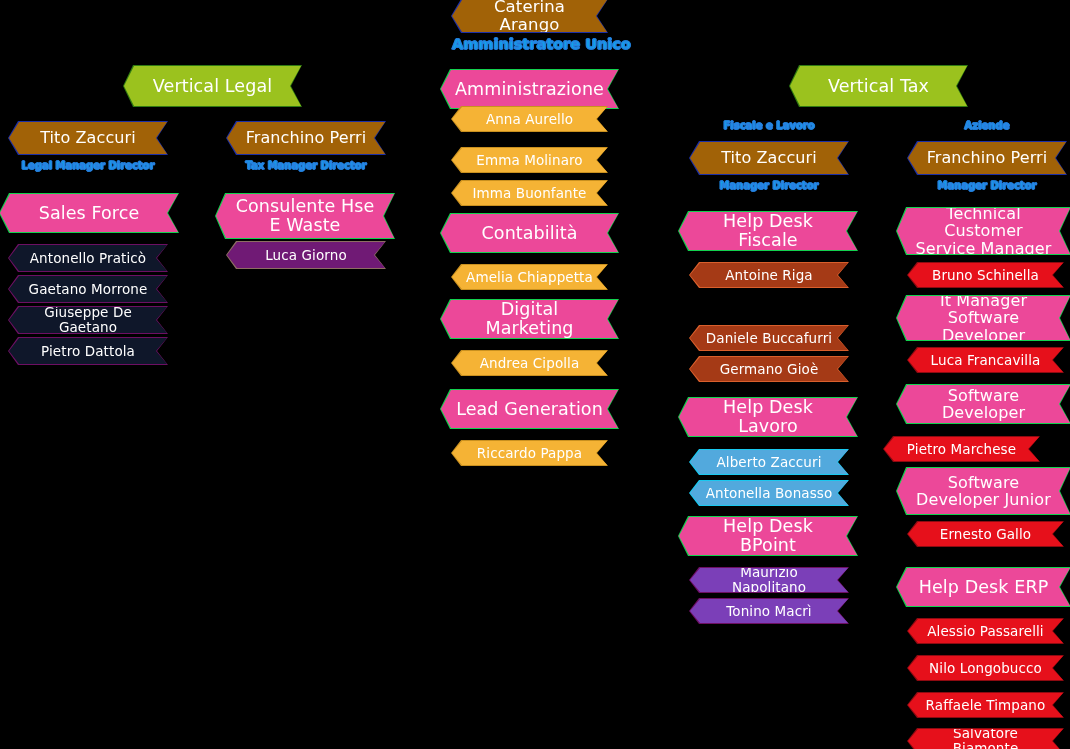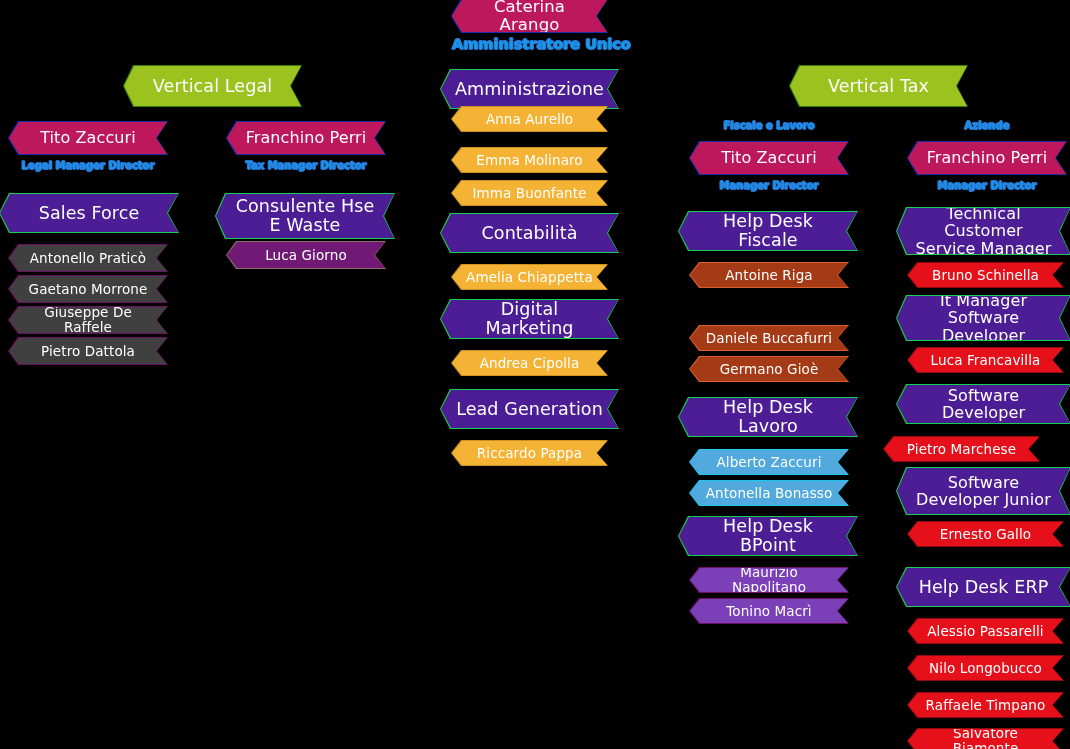--- a/index.html
+++ b/index.html
@@ -36,25 +36,25 @@
   .node-wrap { position: absolute; }
   .node-wrap .outline {
     position: absolute;
     left: -1px; top: -1px;
     width: calc(100% + 2px); height: calc(100% + 2px);
     -webkit-clip-path: polygon(10px 0, 100% 0, calc(100% - 11px) 50%, 100% 100%, 10px 100%, 0 50%);
     clip-path: polygon(10px 0, 100% 0, calc(100% - 11px) 50%, 100% 100%, 10px 100%, 0 50%);
   }
 
   
-  .c-blue      { background: #be185d; }
+  .c-blue      { background: #a16207; }
   .c-lime      { background: #9bc21e; }
-  .c-green     { background: #4c1d95; }
+  .c-green     { background: #ec4899; }
   .c-orange    { background: #f5b335; }
-  .c-magenta   { background: #404040; }
+  .c-magenta   { background: #0f172a; }
   .c-brown     { background: #a53a16; }
   .c-red       { background: #e6101b; }
   .c-ltblue    { background: #52a9dd; }
   .c-tan       { background: #701a75; }
 
   .o-blue      { background: #1b2fa8; }
   .o-lime      { background: #2f7a12; }
   .o-green     { background: #13d14f; }
   .o-orange    { background: #c9901f; }
   .o-magenta   { background: #6d0f63; }
@@ -127,21 +127,21 @@
   </div>
   <div class="node-wrap" style="left:9px; top:276px; width:158px; height:26px;">
     <div class="outline o-magenta"></div>
     <div class="node c-magenta fs-small" style="width:158px;height:26px;">
       <span class="txt">Gaetano Morrone</span>
     </div>
   </div>
   <div class="node-wrap" style="left:9px; top:307px; width:158px; height:26px;">
     <div class="outline o-magenta"></div>
     <div class="node c-magenta fs-small" style="width:158px;height:26px;">
-      <span class="txt">Giuseppe De Raffele</span>
+      <span class="txt">Giuseppe De Gaetano</span>
     </div>
   </div>
   <div class="node-wrap" style="left:9px; top:338px; width:158px; height:26px;">
     <div class="outline o-magenta"></div>
     <div class="node c-magenta fs-small" style="width:158px;height:26px;">
       <span class="txt">Pietro Dattola</span>
     </div>
   </div>
 
   <div class="node-wrap" style="left:227px; top:122px; width:158px; height:32px;">

